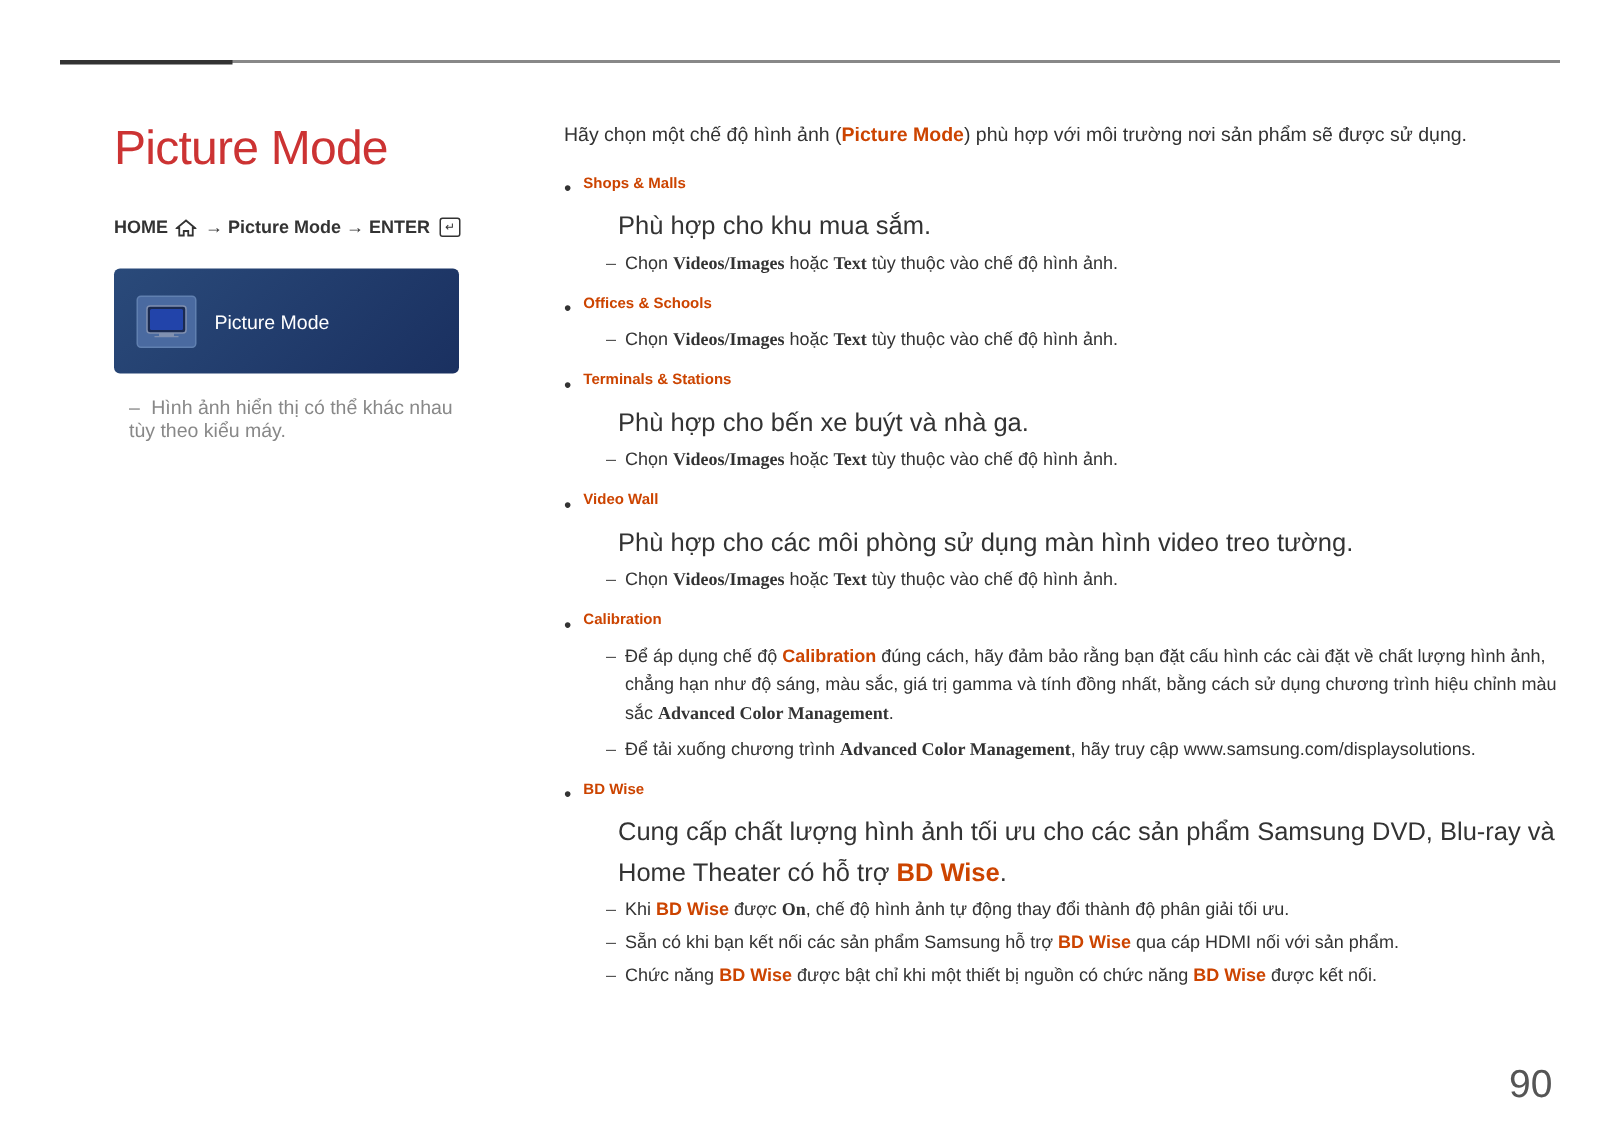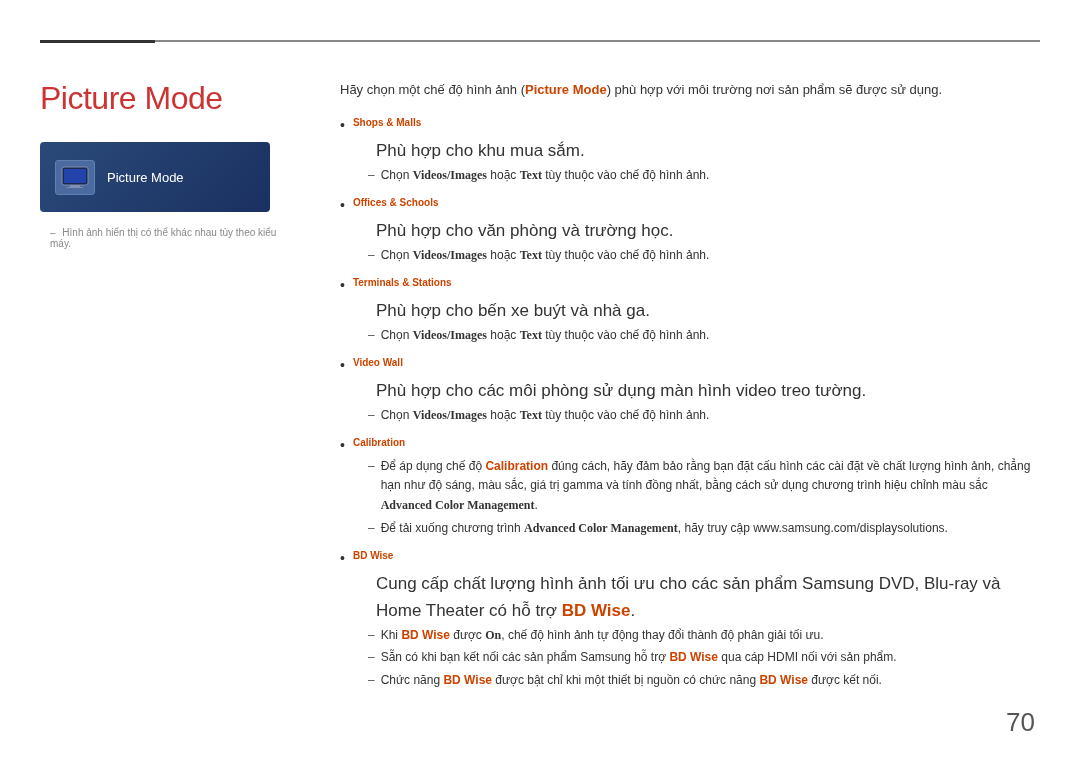--- a/index.html
+++ b/index.html
@@ -14,20 +14,21 @@
       position: relative;
     }
 
     .page-container {
       position: absolute;
       top: 50px;
       left: 0;
       right: 0;
       bottom: 0;
       display: flex;
+      padding-left: 36px;
     }
 
     .left-panel {
       width: 320px;
       flex-shrink: 0;
       padding: 30px 40px 30px 40px;
     }
 
     .page-title {
       font-size: 32px;
@@ -76,21 +77,21 @@
       height: 22px;
     }
 
     .picture-mode-label {
       color: white;
       font-size: 13px;
       font-weight: 500;
     }
 
     .note-text {
-      font-size: 10px;
+      font-size: 13px;
       color: #888;
       margin-top: 5px;
       padding-left: 10px;
     }
 
     .note-dash {
       display: inline-block;
       margin-right: 4px;
     }
 
@@ -195,20 +196,33 @@
 <body>
 
 <div class="top-line"></div>
 <div class="top-line-accent"></div>
 
 <div class="page-container">
 
   <div class="left-panel">
     <h1 class="page-title">Picture Mode</h1>
 
+    <div class="nav-instruction">
+      <span class="bold">HOME</span>
+      <span>
+        <svg width="14" height="12" viewBox="0 0 14 12" style="vertical-align:middle;margin:0 2px;">
+          <polygon points="7,1 1,6 2.5,6 2.5,11 5.5,11 5.5,8 8.5,8 8.5,11 11.5,11 11.5,6 13,6" fill="none" stroke="#333" stroke-width="1.2"></polygon>
+        </svg>
+      </span>
+      <span> → </span>
+      <span class="bold">Picture Mode</span>
+      <span> → </span>
+      <span class="bold">ENTER</span>
+      <span style="display:inline-block;width:14px;height:13px;border:1.5px solid #333;border-radius:2px;margin-left:3px;vertical-align:middle;font-size:8px;text-align:center;line-height:11px;">↵</span>
+    </div>
 
     <div class="picture-mode-box">
       <div class="picture-mode-icon">
         <svg width="28" height="22" viewBox="0 0 28 22">
           <rect x="1" y="1" width="26" height="18" rx="2" fill="#1a2a50" stroke="#8090b0" stroke-width="1"></rect>
           <rect x="3" y="3" width="22" height="14" fill="#2244aa" rx="1"></rect>
           <rect x="9" y="19" width="10" height="2" fill="#8090b0"></rect>
           <rect x="6" y="21" width="16" height="1" fill="#8090b0"></rect>
         </svg>
       </div>
@@ -238,21 +252,20 @@
           <span class="sub-dash">–</span>
           <span>Chọn <span class="highlight">Videos/Images</span> hoặc <span class="highlight">Text</span> tùy thuộc vào chế độ hình ảnh.</span>
         </div>
       </li>
 
       <li class="section-item">
         <div class="section-bullet">
           <span class="bullet-dot">•</span>
           <span class="section-title">Offices &amp; Schools</span>
         </div>
-        <p class="section-desc">Phù hợp cho văn phòng và trường học.</p>
         <div class="sub-item">
           <span class="sub-dash">–</span>
           <span>Chọn <span class="highlight">Videos/Images</span> hoặc <span class="highlight">Text</span> tùy thuộc vào chế độ hình ảnh.</span>
         </div>
       </li>
 
       <li class="section-item">
         <div class="section-bullet">
           <span class="bullet-dot">•</span>
           <span class="section-title">Terminals &amp; Stations</span>
@@ -308,13 +321,13 @@
         <div class="sub-item">
           <span class="sub-dash">–</span>
           <span>Chức năng <span style="color:#cc4400;font-weight:bold;">BD Wise</span> được bật chỉ khi một thiết bị nguồn có chức năng <span style="color:#cc4400;font-weight:bold;">BD Wise</span> được kết nối.</span>
         </div>
       </li>
 
     </ul>
   </div>
 </div>
 
-<div class="page-number">70</div>
+<div class="page-number">90</div>
 
 </body></html>

